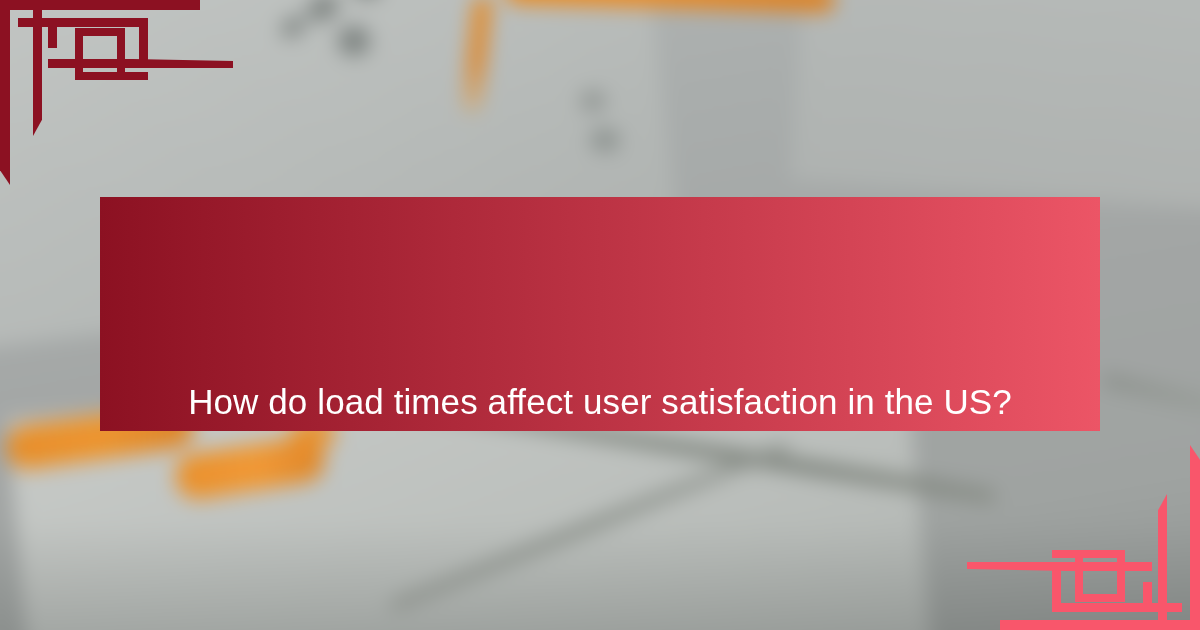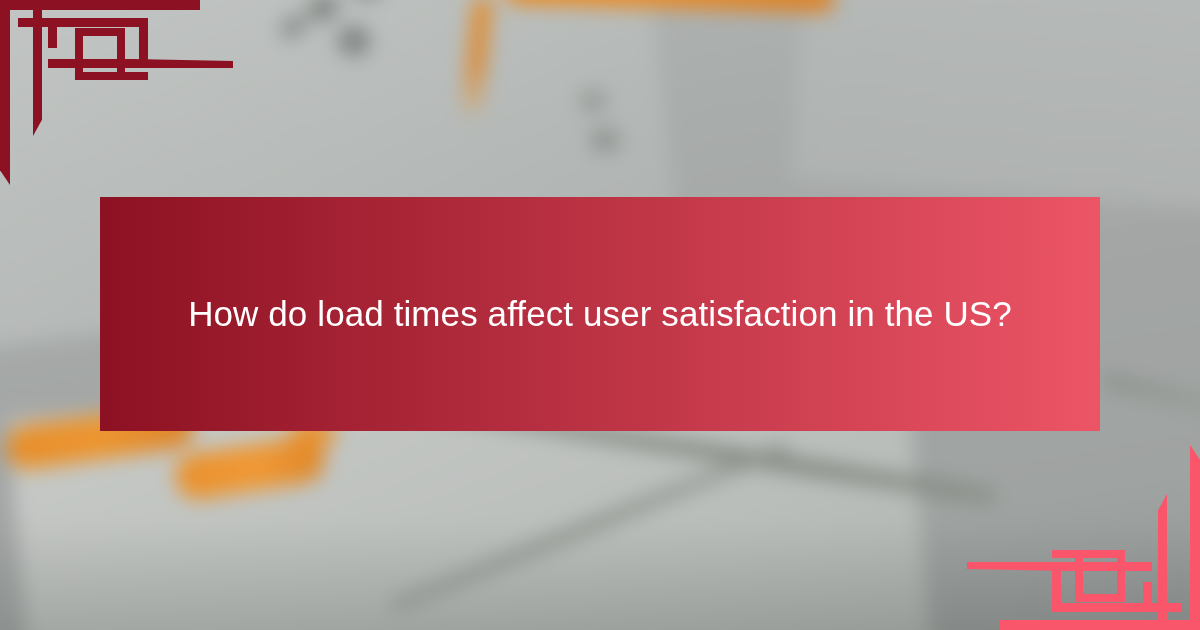--- a/index.html
+++ b/index.html
@@ -204,22 +204,22 @@
   #corner-br .sq-top   { left:75px; top:28px; width:50px; height:8px; background:var(--br); }
   #corner-br .sq-left  { left:75px; top:28px; width:8px;  height:52px; background:var(--br); }
   #corner-br .sq-right { left:117px; top:28px; width:8px; height:52px; background:var(--br); }
   #corner-br .sq-bot   { left:75px; top:72px; width:73px; height:8px; background:var(--br); }
 
   
   #headline-banner {
     position:absolute;
     left:100px; top:197px;
     width:1000px; height:234px;
-    display:flex; align-items:center; justify-content:center;
-    padding:15px 86px;
+    display:flex; align-items:flex-end; justify-content:center;
+    padding:0 86px;
   }
   #headline-text {
     font-size:35px;
     line-height:1.62;
     font-weight:400;
     color:#ffffff;
     text-align:center;
     letter-spacing:.1px;
   }
 </style>

